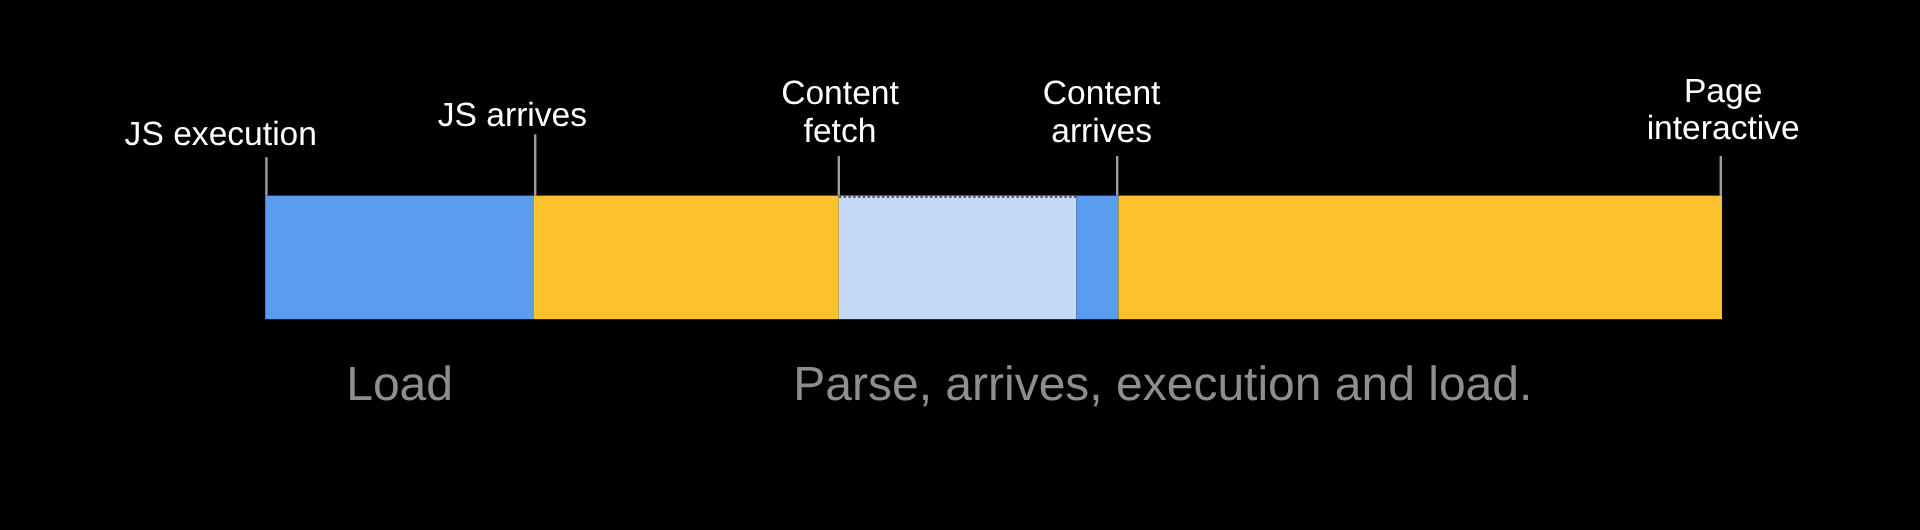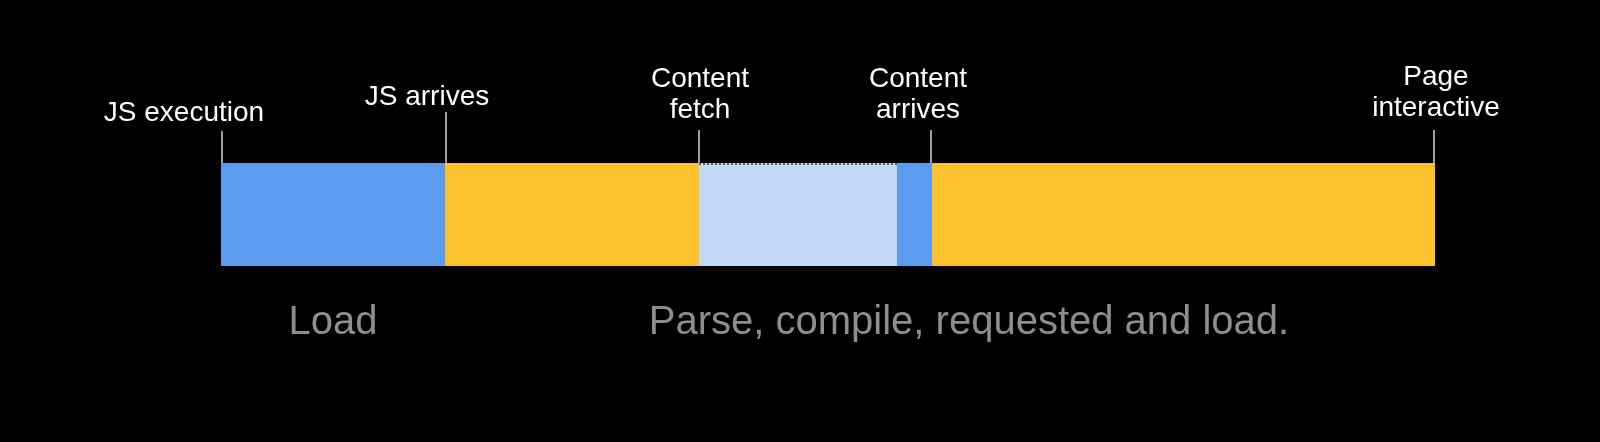--- a/index.html
+++ b/index.html
@@ -97,15 +97,15 @@
 
   <div class="bar">
     <div class="seg s1" style="background: rgb(92, 156, 239);"></div>
     <div class="seg s2" style="background: rgb(251, 194, 45);"></div>
     <div class="seg s3" style="background: rgb(197, 217, 247);"></div>
     <div class="seg s4" style="background: rgb(92, 156, 239);"></div>
     <div class="seg s5" style="background: rgb(251, 194, 45);"></div>
   </div>
 
   <div class="phase p1">Load</div>
-  <div class="phase p2">Parse, compile, requested and load.</div>
+  <div class="phase p2">Parse, arrives, execution and load.</div>
 
 </div>
 
 </body></html>

